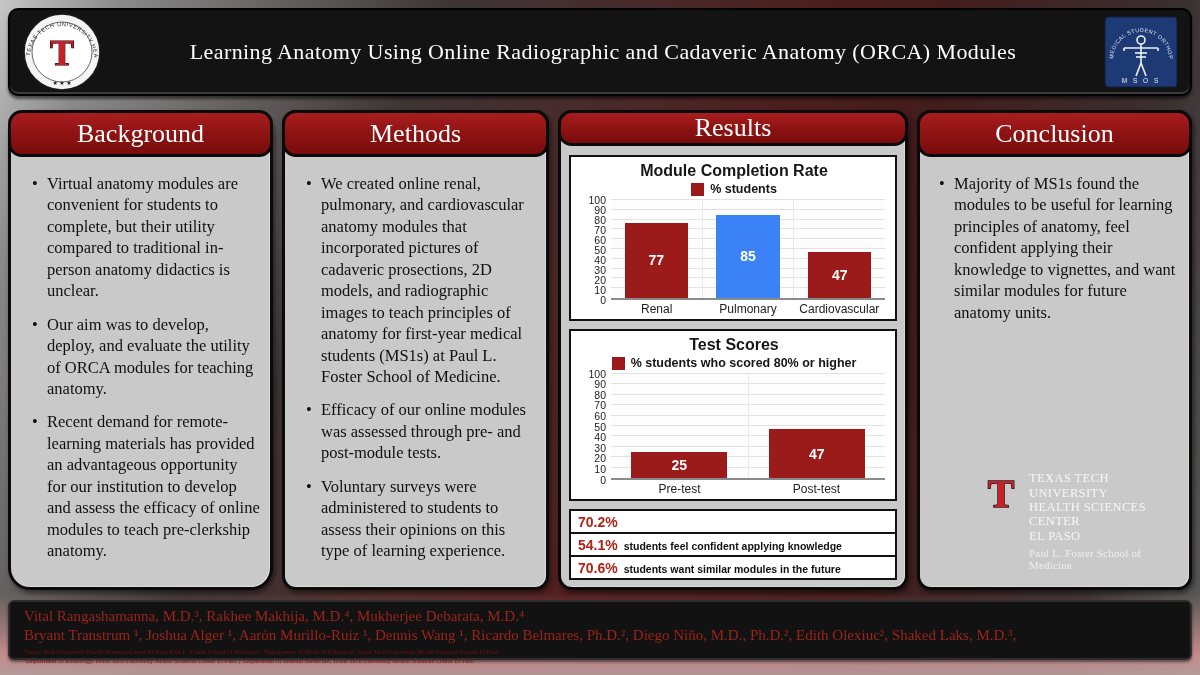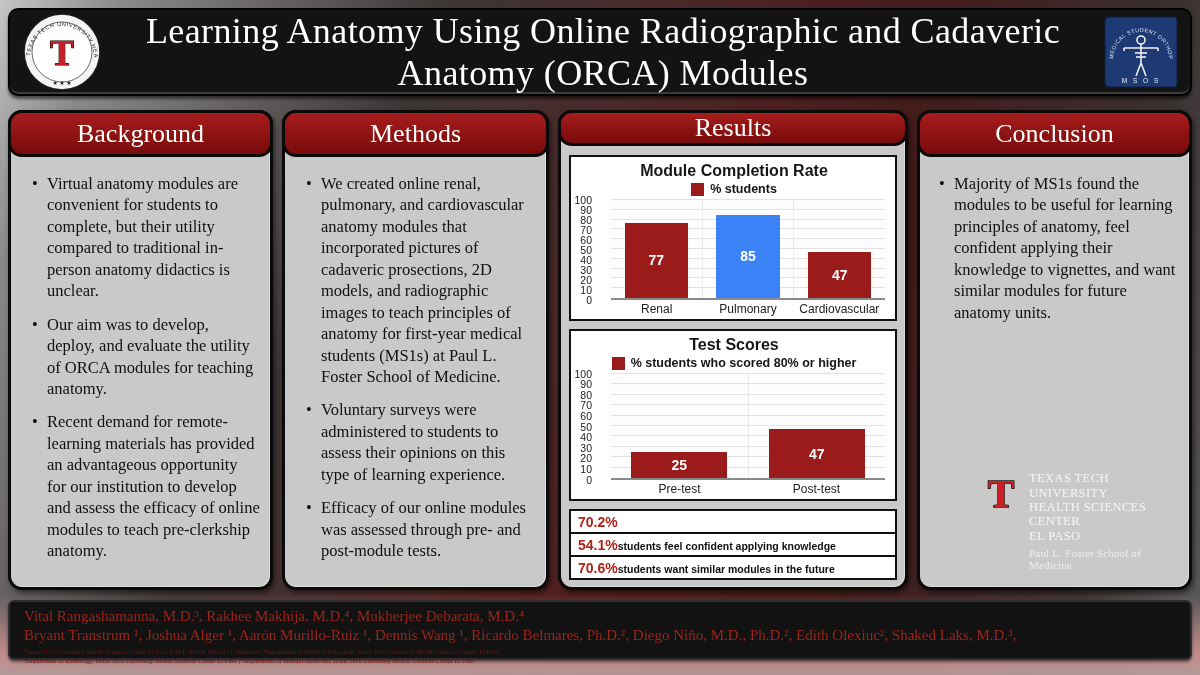--- a/index.html
+++ b/index.html
@@ -14,33 +14,33 @@
       linear-gradient(100deg, #6b2b2b 0%, #5a2222 40%, #431c1c 72%, #3a3030 90%, #5c5c5c 100%);
   }
 
   
   .header-bar {
     height:88px; background:#131313; border:2px solid #000; border-radius:10px;
     display:flex; align-items:center; padding:0 12px;
     box-shadow:0 3px 3px rgba(0,0,0,.55), inset 0 -2px 0 #3c3c3c;
   }
   .poster-title {
-    flex:1; text-align:center; color:#fff; font-size:36px; letter-spacing:.4px;
+    flex:1; text-align:center; color:#fff; font-size:22px; letter-spacing:.4px;
     font-family:"Liberation Serif", serif; font-weight:400; padding:0 8px;
   }
   .seal-svg { width:80px; height:80px; display:block; }
   .msos-svg { width:74px; height:72px; display:block; }
 
   
   .columns { display:flex; gap:9px; margin-top:14px; height:480px; }
   .card {
     background:#c9c9c9; border:3px solid #0a0a0a; border-radius:14px; position:relative;
     box-shadow:2px 3px 5px rgba(0,0,0,.5), inset -1px -1px 0 rgba(255,255,255,.35);
   }
-  .card-bg { flex:0 0 265px; }
+  .card-bg { flex:0 0 265px;border-radius:22px; }
   .card-methods { flex:0 0 267px; }
   .card-results { flex:0 0 350px; display:flex; flex-direction:column; }
   .card-conclusion { flex:0 0 275px; }
 
   .card-header {
     margin:-3px -3px 0 -3px; height:47px; border:3px solid #0a0a0a; border-radius:14px;
     background:linear-gradient(#a81d1d, #8c1212 55%, #7a0c0c);
     display:flex; align-items:center; justify-content:center;
     color:#fff; font-size:26px; font-family:"Liberation Serif", serif;
   }
@@ -56,33 +56,33 @@
   .results-body { padding:9px 8px 8px 8px; display:flex; flex-direction:column; gap:8px; flex:1; }
   .chart-panel { background:#fff; border:2px solid #111; padding:5px 10px 3px 12px; }
   .chart-title { text-align:center; font:700 16px "Liberation Sans", sans-serif; color:#161616; }
   .chart-legend { display:flex; justify-content:center; align-items:center; gap:6px; margin:2px 0 4px 0; }
   .legend-swatch { width:13px; height:13px; display:inline-block; }
   .legend-label { font:600 12.5px "Liberation Sans", sans-serif; color:#161616; }
   .plot-wrap { display:flex; }
   .chart-0 .plot-wrap { height:100px; }
   .chart-1 .plot-wrap { height:106px; }
   .y-axis { width:28px; position:relative; flex:0 0 28px; }
-  .ytick { position:absolute; right:19px; transform:translateY(50%); font:10.5px "Liberation Sans", sans-serif; color:#222; line-height:1; }
+  .ytick { position:absolute; right:5px; transform:translateY(50%); font:10.5px "Liberation Sans", sans-serif; color:#222; line-height:1; }
   .plot-area { flex:1; position:relative; border-bottom:2px solid #8a8a8a; background:#fdfdfd; }
   .gridline { position:absolute; left:0; right:0; height:1px; background:#e2e2e2; }
   .slots { position:absolute; left:0; right:0; top:0; bottom:0; display:flex; }
   .slot { flex:1; display:flex; align-items:flex-end; justify-content:center; }
   .slot + .slot { border-left:1px solid #e8e8e8; }
   .bar { width:70%; display:flex; align-items:center; justify-content:center;
          color:#fff; font:700 14px "Liberation Sans", sans-serif; }
   .x-axis { display:flex; margin-left:28px; }
   .x-label { flex:1; text-align:center; font:12px "Liberation Sans", sans-serif; color:#222; padding-top:2px; }
 
   .stats-panel { background:#fff; border:2px solid #111; }
-  .stat-row { display:flex; align-items:baseline; padding:3px 7px 2px 7px; border-bottom:2px solid #111; }
+  .stat-row { display:flex; align-items:baseline; gap:6px; padding:3px 7px 2px 7px; border-bottom:2px solid #111; }
   .stat-row:last-child { border-bottom:none; }
   .stat-pct { color:#b02318; font:700 14px "Liberation Sans", sans-serif; white-space:nowrap; }
   .stat-text { color:#101010; font:700 10.5px "Liberation Sans", sans-serif; }
 
   
   .ttuhsc-logo { position:absolute; left:62px; right:8px; bottom:16px; display:flex; gap:9px; align-items:flex-start; }
   .tt-icon { width:38px; height:46px; flex:0 0 38px; }
   .ttuhsc-lines { color:#f7f7f7; font-family:"Liberation Serif", serif; font-size:12.5px; letter-spacing:.4px; line-height:1.15; }
   .ttuhsc-sub { color:#efefef; font-size:11px; margin-top:4px; letter-spacing:.2px; }
 
@@ -149,22 +149,22 @@
             <li>Recent demand for remote-learning materials has provided an advantageous opportunity for our institution to develop and assess the efficacy of online modules to teach pre-clerkship anatomy.</li>
           </ul>
       </div>
     </div>
 
     <div class="card card-methods">
       <div class="card-header">Methods</div>
       <div class="card-body">
         <ul class="bullets">
             <li>We created online renal, pulmonary, and cardiovascular anatomy modules that incorporated pictures of cadaveric prosections, 2D models, and radiographic images to teach principles of anatomy for first-year medical students (MS1s) at Paul L. Foster School of Medicine.</li>
+            <li>Efficacy of our online modules was assessed through pre- and post-module tests.</li>
             <li>Voluntary surveys were administered to students to assess their opinions on this type of learning experience.</li>
-            <li>Efficacy of our online modules was assessed through pre- and post-module tests.</li>
           </ul>
       </div>
     </div>
 
     <div class="card card-results">
       <div class="card-header">Results</div>
       <div class="results-body">
 
         <div class="chart-panel chart-0">
           <div class="chart-title">Module Completion Rate</div>

